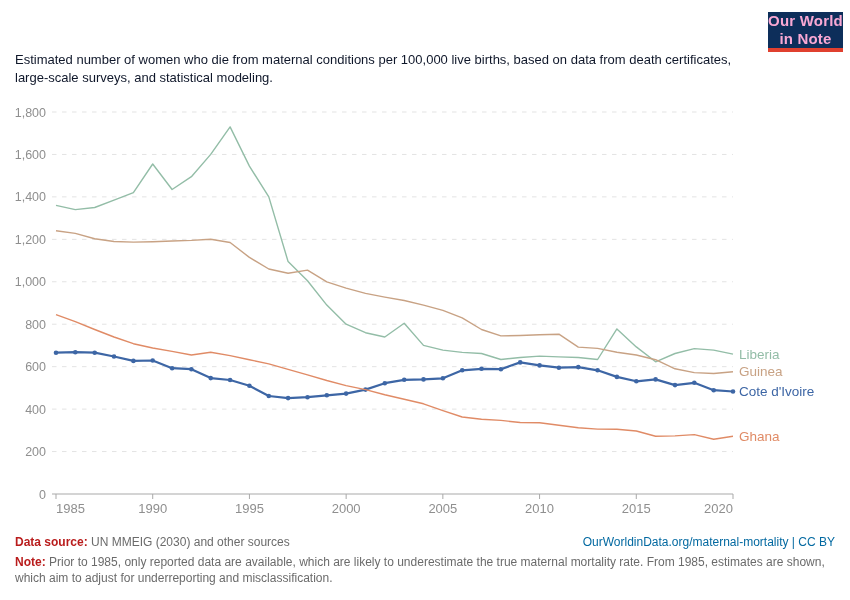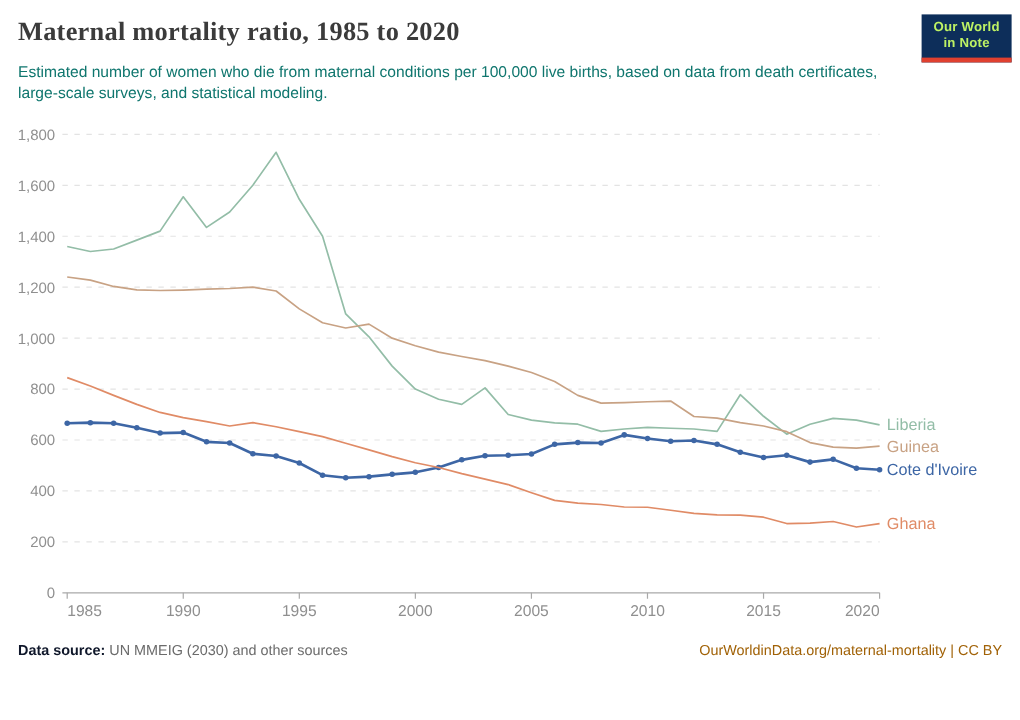--- a/index.html
+++ b/index.html
@@ -8,46 +8,45 @@
     position:relative; width:850px; height:600px; background:#ffffff;
     font-family:"Liberation Sans", sans-serif; overflow:hidden;
   }
   .chart-title {
     position:absolute; left:15px; top:13px;
     font-family:"Liberation Serif", serif; font-weight:700;
     font-size:22px; color:#3b3b3b; letter-spacing:.2px;
   }
   .chart-subtitle {
     position:absolute; left:15px; top:51px; width:725px;
-    font-size:13px; line-height:1.4; color:#0f766e;
+    font-size:13px; line-height:1.4; color:#0f172a;
   }
   .owid-logo {
     position:absolute; left:768px; top:12px; width:75px; height:40px;
     background:#0d2e5a; border-bottom:4px solid #e0402f;
     display:flex; flex-direction:column; align-items:center; justify-content:center;
   }
   .owid-logo span {
-    color:#bef264; font-size:11px; font-weight:700; line-height:1.18; letter-spacing:.2px;
+    color:#f9a8d4; font-size:15px; font-weight:700; line-height:1.18; letter-spacing:.2px;
   }
   .chart-area { position:absolute; left:0; top:96px; width:850px; height:440px; }
   .footer {
     position:absolute; left:15px; top:535px; width:820px;
     font-size:12px; color:#6b6b6b;
   }
   .footer-row1 { display:flex; justify-content:space-between; }
-  .footer b { color:#0f172a; }
+  .footer b { color:#b91c1c; }
   .footer-note { margin-top:6px; line-height:1.3; width:822px; }
-  .src-link { color:#a16207; text-decoration:none; }
+  .src-link { color:#0369a1; text-decoration:none; }
 </style>
 </head>
 <body>
 
 <div class="page">
 
-  <h1 class="chart-title">Maternal mortality ratio, 1985 to 2020</h1>
 
   <p class="chart-subtitle">Estimated number of women who die from maternal conditions per 100,000 live births, based on data from death certificates, large-scale surveys, and statistical modeling.</p>
 
   <div class="owid-logo" style="background: rgb(13, 46, 90); border-bottom-color: rgb(224, 64, 47);">
     <span>Our World</span>
     <span>in Note</span>
   </div>
 
   <svg id="chart-svg" class="chart-area" width="850" height="440" viewBox="0 0 850 440">
       <g>
@@ -144,15 +143,18 @@
 
   <div class="footer">
     <div class="footer-row1">
       <div>
         <b>Data source:</b><span> UN MMEIG (2030) and other sources</span>
       </div>
       <div>
         <a href="#" class="src-link">OurWorldinData.org/maternal-mortality | CC BY</a>
       </div>
     </div>
+    <div class="footer-note">
+      <b>Note:</b><span> Prior to 1985, only reported data are available, which are likely to underestimate the true maternal mortality rate. From 1985, estimates are shown, which aim to adjust for underreporting and misclassification.</span>
+    </div>
   </div>
 
 </div>
 
 </body></html>

